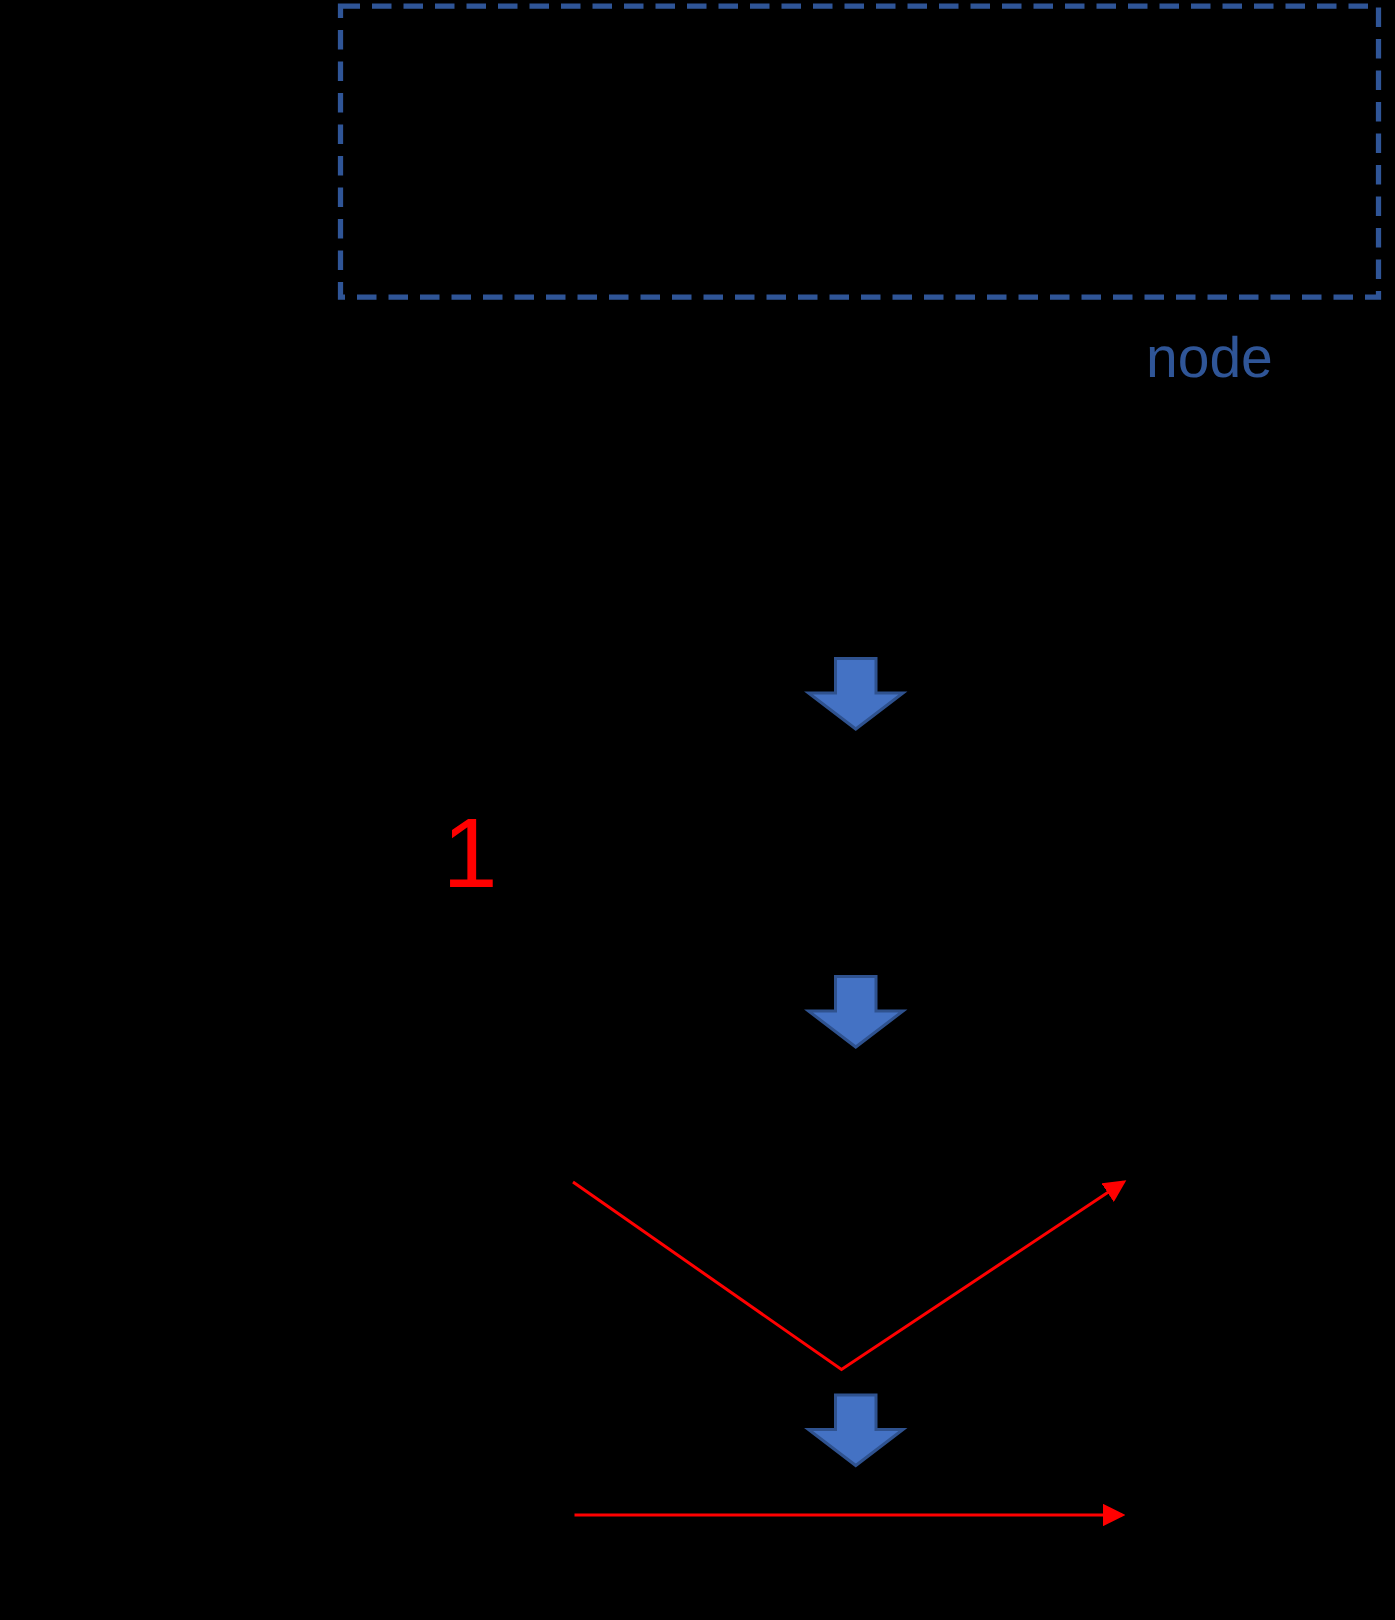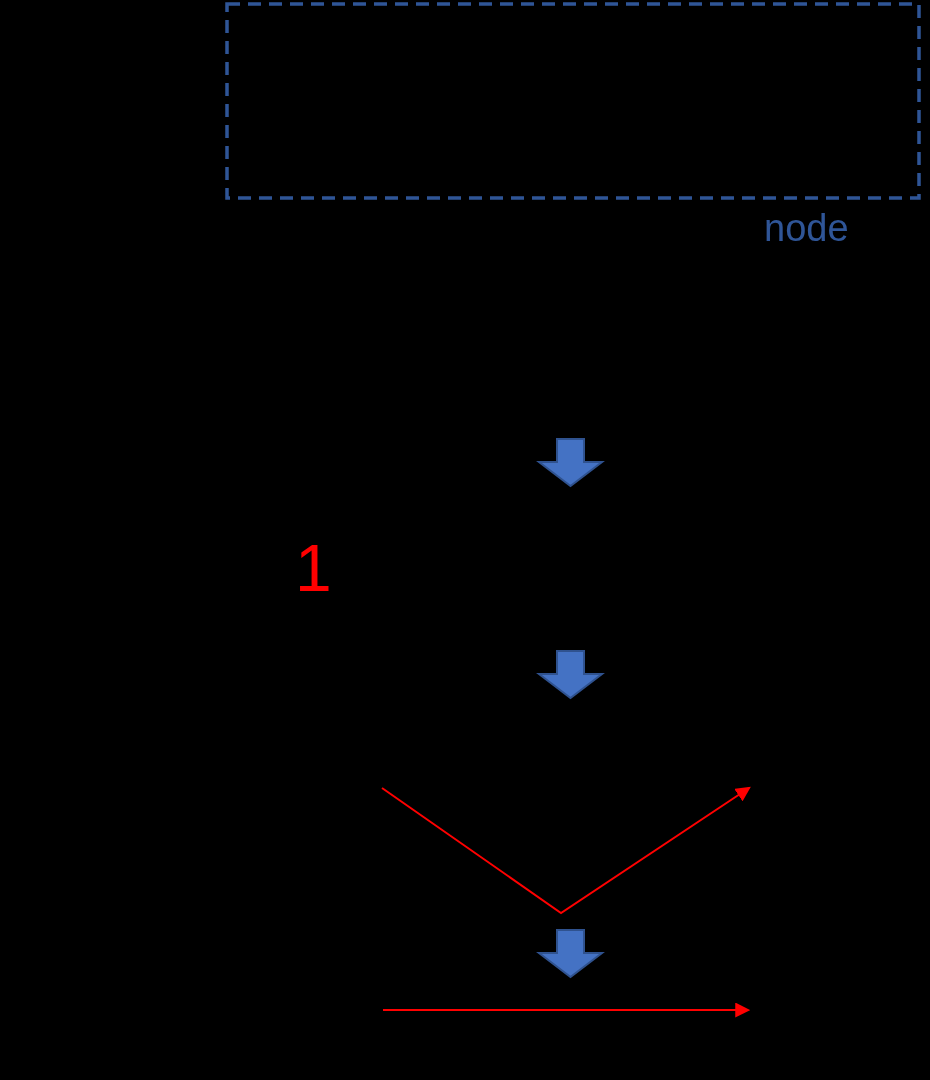--- a/index.html
+++ b/index.html
@@ -35,21 +35,21 @@
     stroke-linejoin: miter;
   }
   .red-arrow {
     fill: none;
     stroke: var(--red, #FF0000);
     stroke-width: 2;
   }
   .node-label {
     position: absolute;
     left: 764px;
-    top: 209px;
+    top: 220px;
     font-size: 38px;
     line-height: 1;
     color: var(--node-blue, #2F5597);
     white-space: nowrap;
   }
   .step-marker {
     position: absolute;
     left: 295px;
     top: 535px;
     font-size: 66px;

